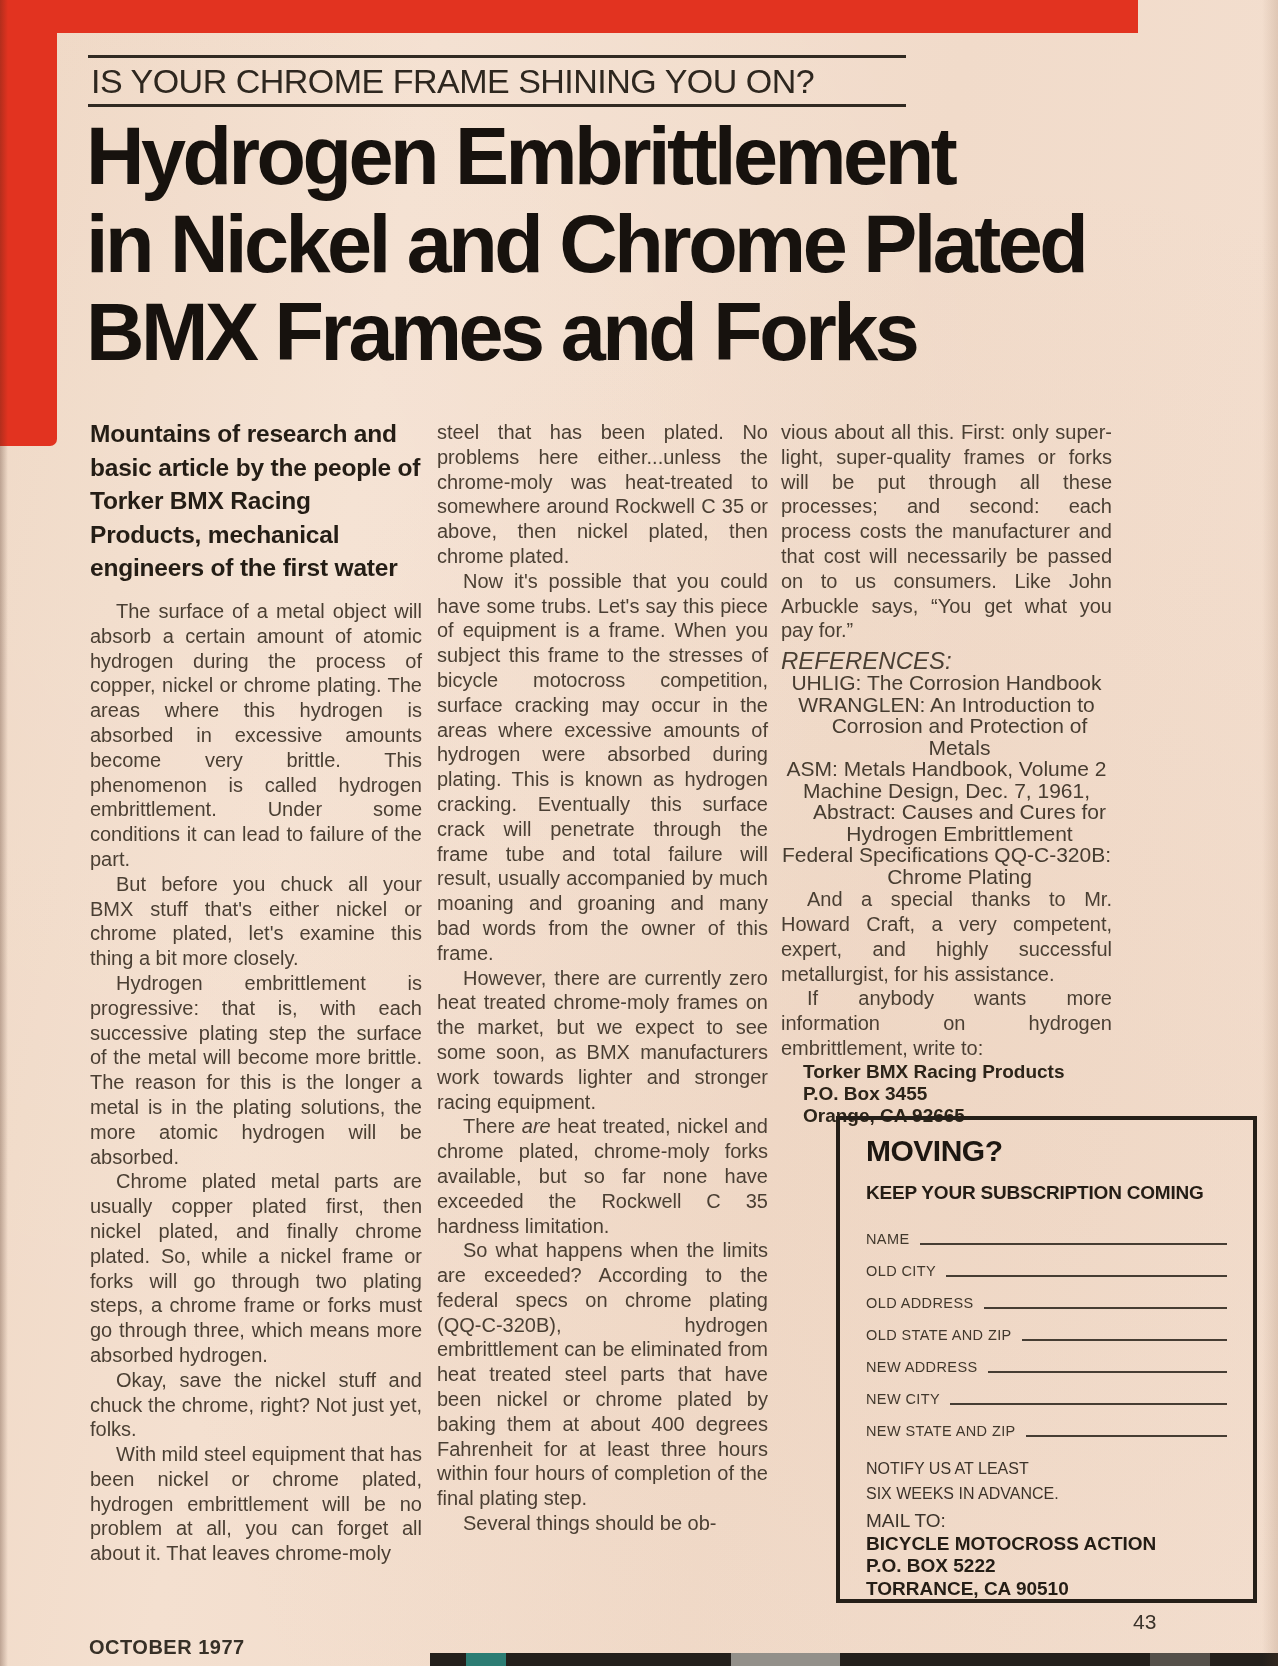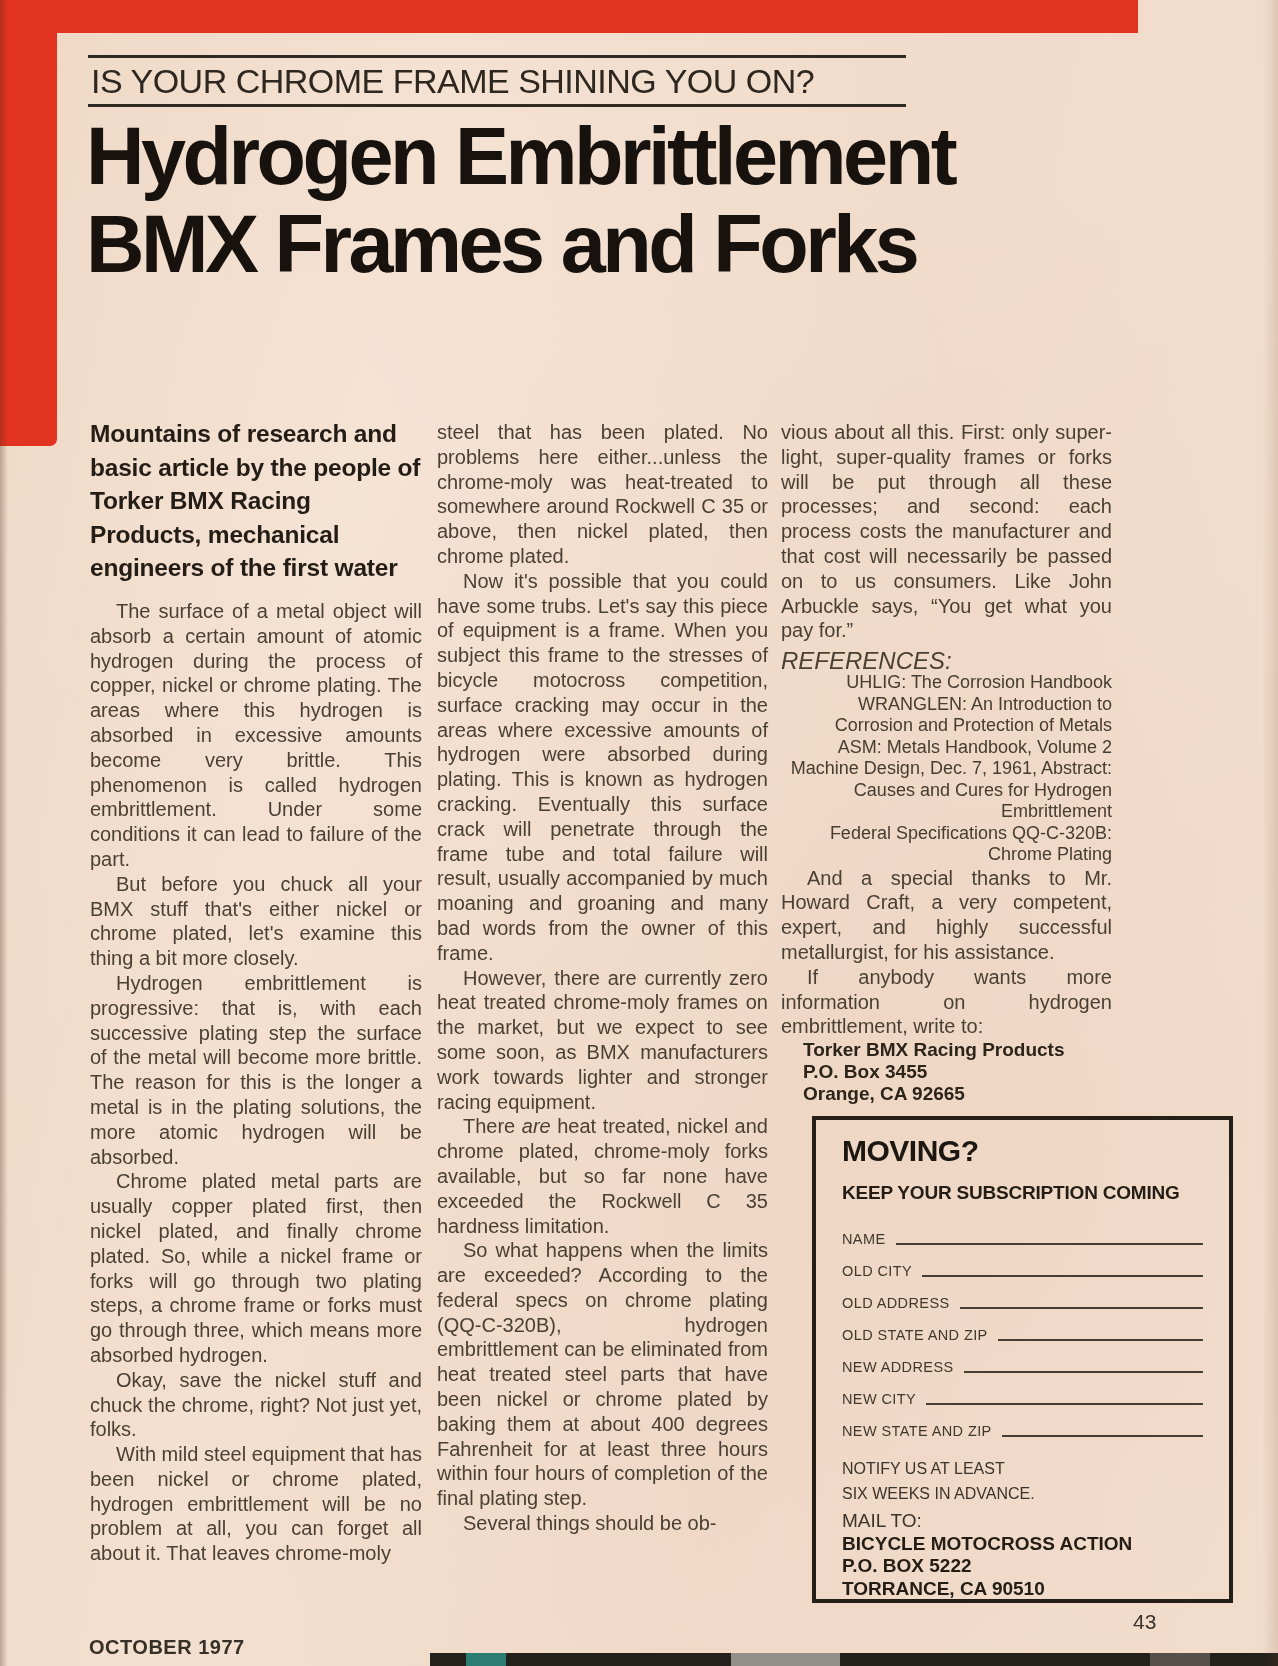--- a/index.html
+++ b/index.html
@@ -35,25 +35,25 @@
   #intro{left:90px;top:417px;width:336px;font-weight:bold;font-size:24.5px;line-height:33.6px;letter-spacing:-0.2px;color:#241d15;}
   .col{width:332px;font-size:20px;line-height:24.8px;text-align:justify;color:#4a3f33;}
   .col p{margin:0;text-indent:26px;}
   .col p.noindent{text-indent:0;}
   #col1{left:90px;top:599px;}
   #col2{left:437px;top:420px;width:331px;}
   #col3{left:781px;top:420px;width:331px;}
   .em-it{font-style:italic;}
 
   #refs-heading{margin-top:7px;font-size:24px;line-height:22px;text-align:left;text-indent:0;font-style:italic;}
-  .ref{font-size:18px;line-height:21.5px;text-align:right;padding-left:26px;text-indent:-26px;color:#463c30;}
+  .ref{font-size:21px;line-height:21.5px;text-align:center;padding-left:26px;text-indent:-26px;color:#463c30;}
   .addr{margin-left:22px;font-weight:bold;font-size:19px;line-height:22px;text-align:left;color:#2c2419;}
 
   
-  #moving{left:812px;top:1116px;width:421px;height:487px;border:4px solid #251f18;box-sizing:border-box;}
+  #moving{left:836px;top:1116px;width:421px;height:487px;border:4px solid #251f18;box-sizing:border-box;}
   #moving-title{left:26px;top:14px;font-size:30px;font-weight:bold;letter-spacing:-0.5px;color:#1d1711;}
   #moving-sub{left:26px;top:62px;font-size:19px;font-weight:bold;letter-spacing:-0.2px;color:#241d15;}
   #moving-rows{left:26px;top:100px;width:361px;}
   .mrow{height:32px;display:flex;align-items:flex-end;padding-bottom:5px;box-sizing:border-box;}
   .mlabel{font-size:14.5px;letter-spacing:0.4px;color:#41382c;white-space:nowrap;}
   .mline{flex:1;border-bottom:2px solid #463d33;margin-left:10px;transform:translateY(-2px);}
   #moving-notify{left:26px;top:336px;font-size:16px;line-height:25px;color:#3c332a;}
   #moving-mail{left:26px;top:390px;font-size:19px;line-height:22.5px;color:#3c332a;}
   .mail-bold{font-weight:bold;color:#241d15;}
 
@@ -68,20 +68,21 @@
 
   <div class="abs" id="red-top"></div>
   <div class="abs" id="red-left"></div>
 
   <div class="abs hrule" id="rule-top"></div>
   <div class="abs" id="strapline">IS YOUR CHROME FRAME SHINING YOU ON?</div>
   <div class="abs hrule" id="rule-bottom"></div>
 
   <div class="abs" id="headline">
     <div>Hydrogen Embrittlement</div>
+    <div>in Nickel and Chrome Plated</div>
     <div>BMX Frames and Forks</div>
   </div>
 
   <div class="abs" id="intro">Mountains of research and basic article by the people of Torker BMX Racing Products, mechanical engineers of the first water</div>
   <div class="abs col" id="col1">
     <p>The surface of a metal object will absorb a certain amount of atomic hydrogen during the process of copper, nickel or chrome plating. The areas where this hydrogen is absorbed in excessive amounts become very brittle. This phenomenon is called hydrogen embrittlement. Under some conditions it can lead to failure of the part.</p>
     <p>But before you chuck all your BMX stuff that's either nickel or chrome plated, let's examine this thing a bit more closely.</p>
     <p>Hydrogen embrittlement is progressive: that is, with each successive plating step the surface of the metal will become more brittle. The reason for this is the longer a metal is in the plating solutions, the more atomic hydrogen will be absorbed.</p>
     <p>Chrome plated metal parts are usually copper plated first, then nickel plated, and finally chrome plated. So, while a nickel frame or forks will go through two plating steps, a chrome frame or forks must go through three, which means more absorbed hydrogen.</p>
     <p>Okay, save the nickel stuff and chuck the chrome, right? Not just yet, folks.</p>

